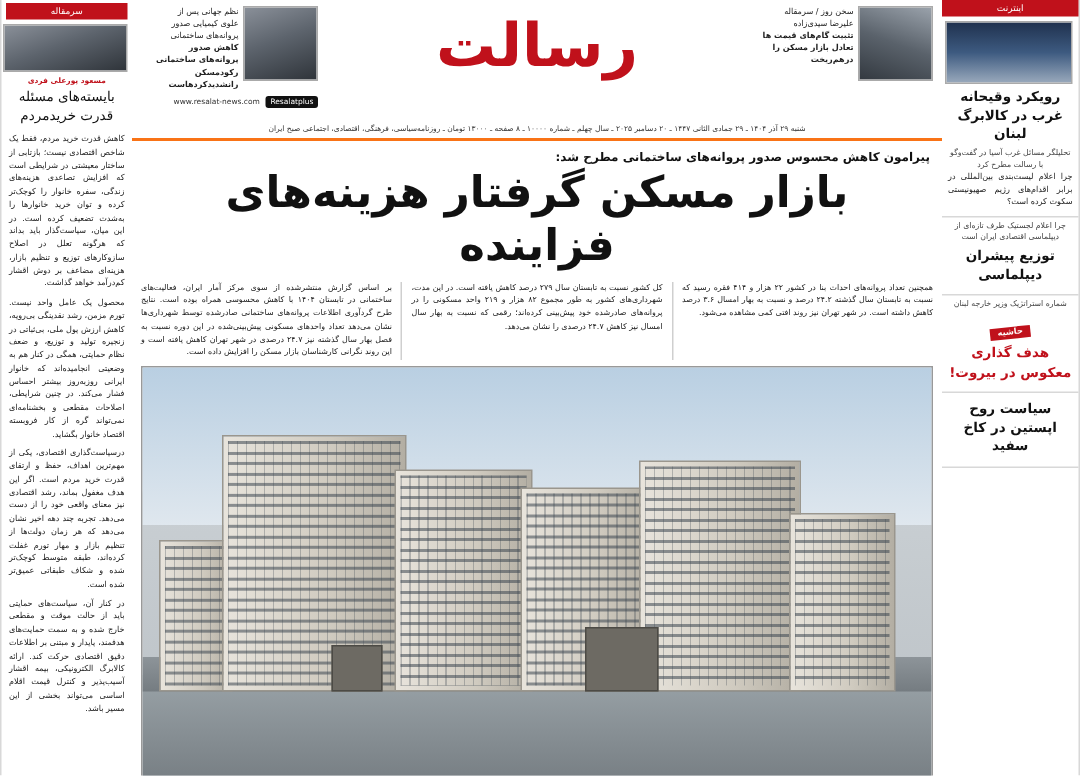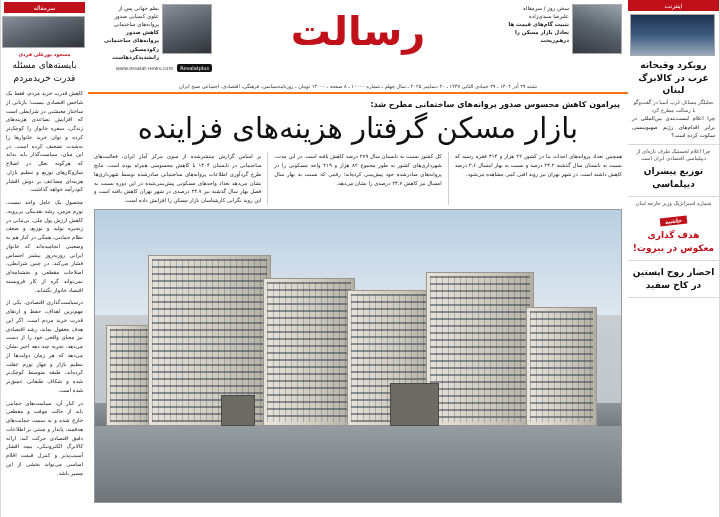--- a/index.html
+++ b/index.html
@@ -60,21 +60,21 @@
   }
   .mh-dateline{
     position:absolute;bottom:3px;left:0;right:0;text-align:center;font-size:5px;color:#333;
   }
 
   
   .kicker{
     text-align:right;font-size:8px;color:#111;margin:6px 8px 2px;font-weight:bold;
   }
   .headline{
-    text-align:center;font-size:29px;font-weight:normal;color:#111;
+    text-align:center;font-size:29px;font-weight:bold;color:#111;
     margin:2px 6px 6px;line-height:1.22;letter-spacing:-0.5px;
   }
   .lead-row{display:flex;gap:6px;padding:0 6px 4px;}
   .lead-col{flex:1;font-size:5.3px;line-height:1.65;text-align:justify;color:#1a1a1a;}
   .lead-sep{width:1px;background:#cfcfcf;}
 
   
   .main-photo{
     margin:0 6px;height:292px;border:1px solid #999;position:relative;overflow:hidden;
     background:linear-gradient(#cfe0ee 0%,#dfe9f1 28%,#c9cfd3 29%,#b9bfc4 100%);
@@ -219,18 +219,18 @@
 
     <div class="rail-item">
       <div class="rail-sub">شماره استراتژیک وزیر خارجه لبنان</div>
       <div style="text-align:center;">
         <span class="ribbon">حاشیه</span>
       </div>
       <div class="rail-head red">هدف گذاری معکوس در بیروت!</div>
     </div>
 
     <div class="rail-item">
-      <div class="rail-head">احضار روح اپستین در کاخ سفید</div>
+      <div class="rail-head">سیاست روح اپستین در کاخ سفید</div>
     </div>
 
   </div>
 
 </div>
 
 </body></html>

